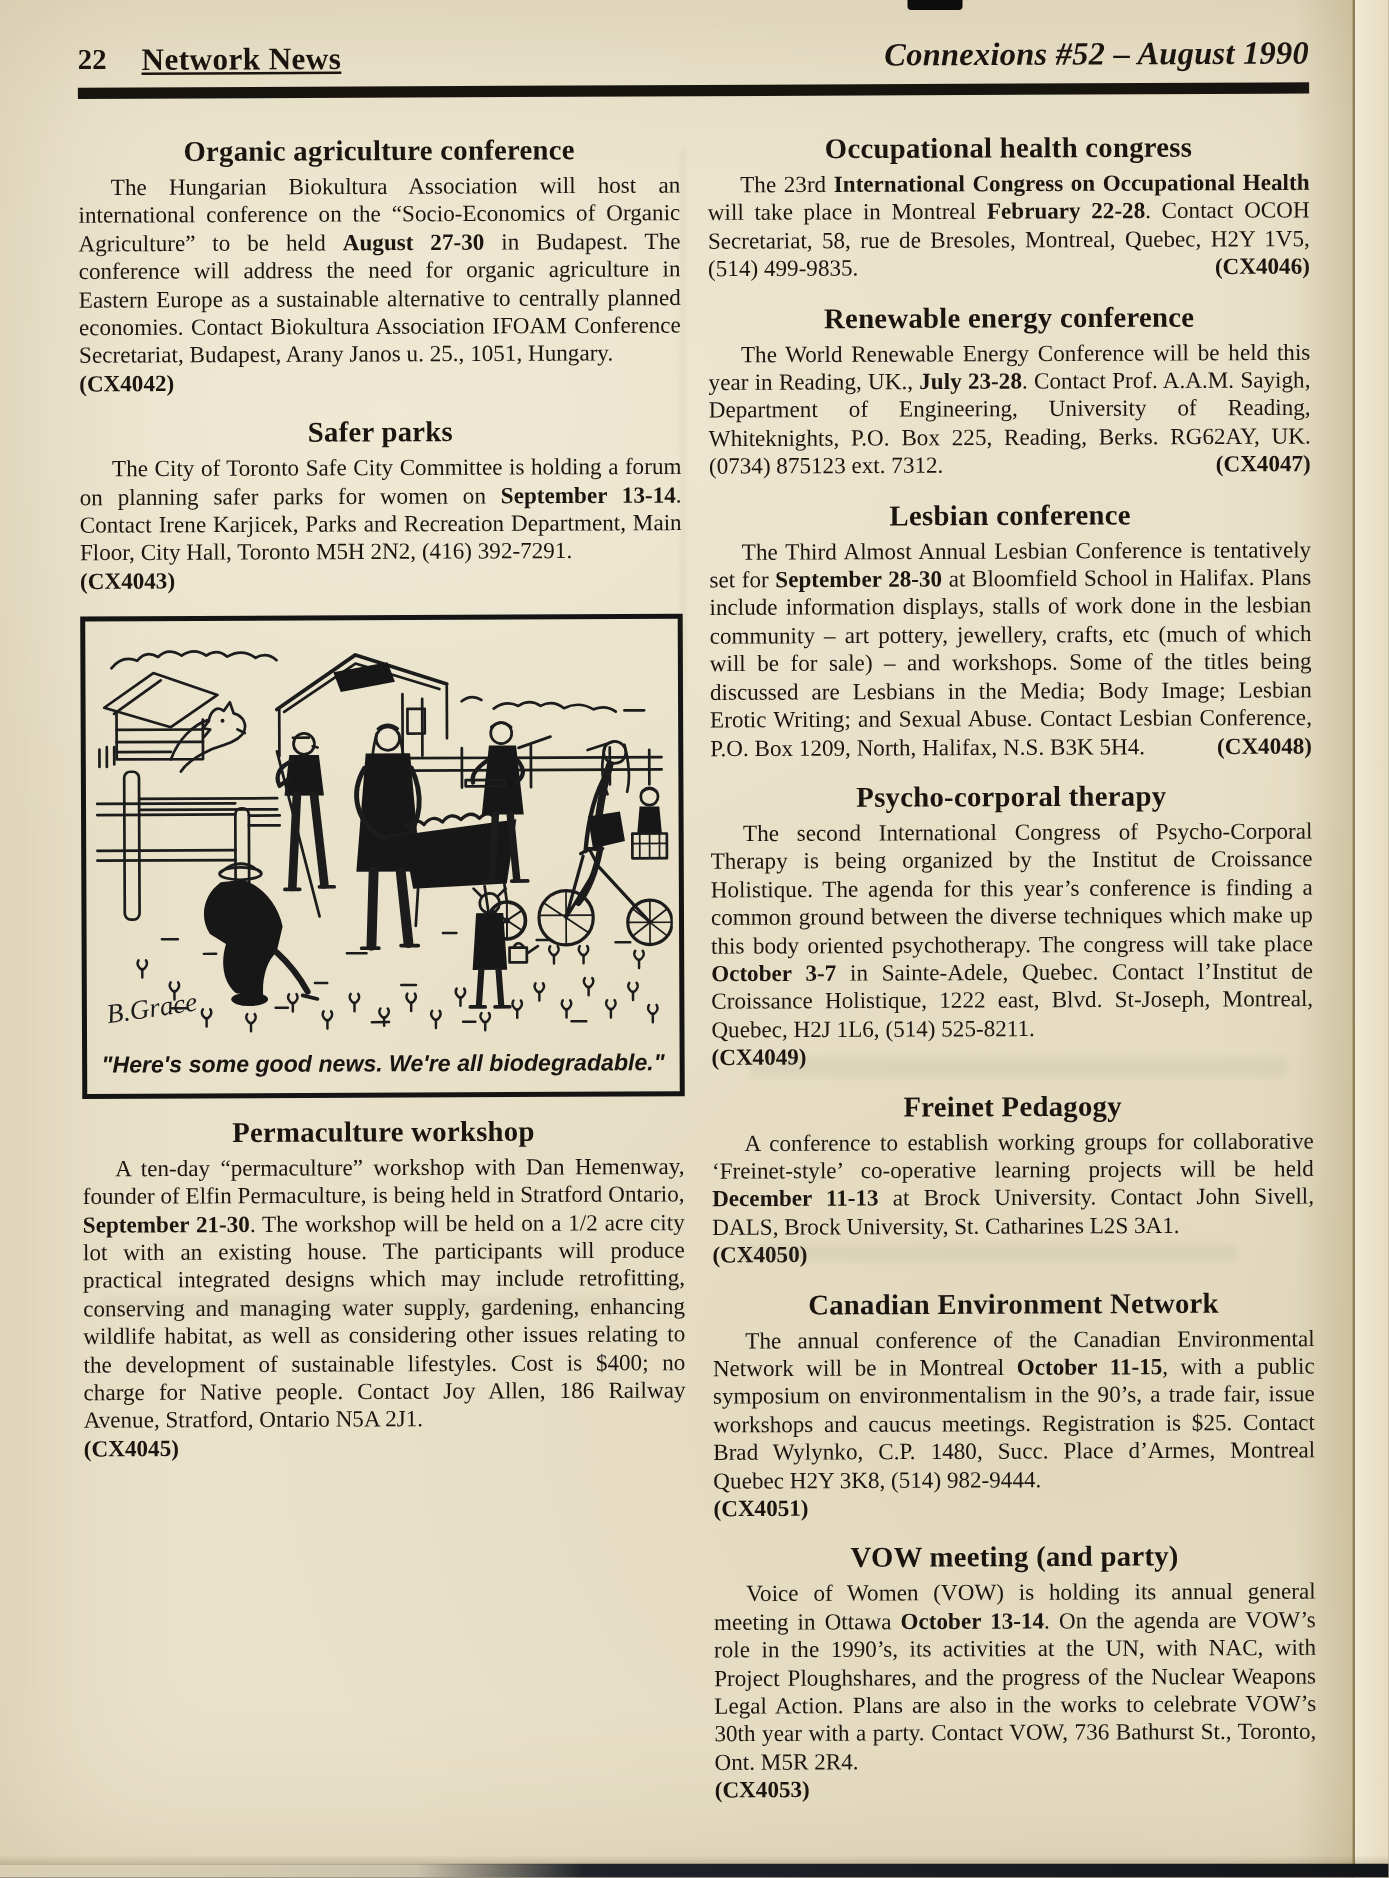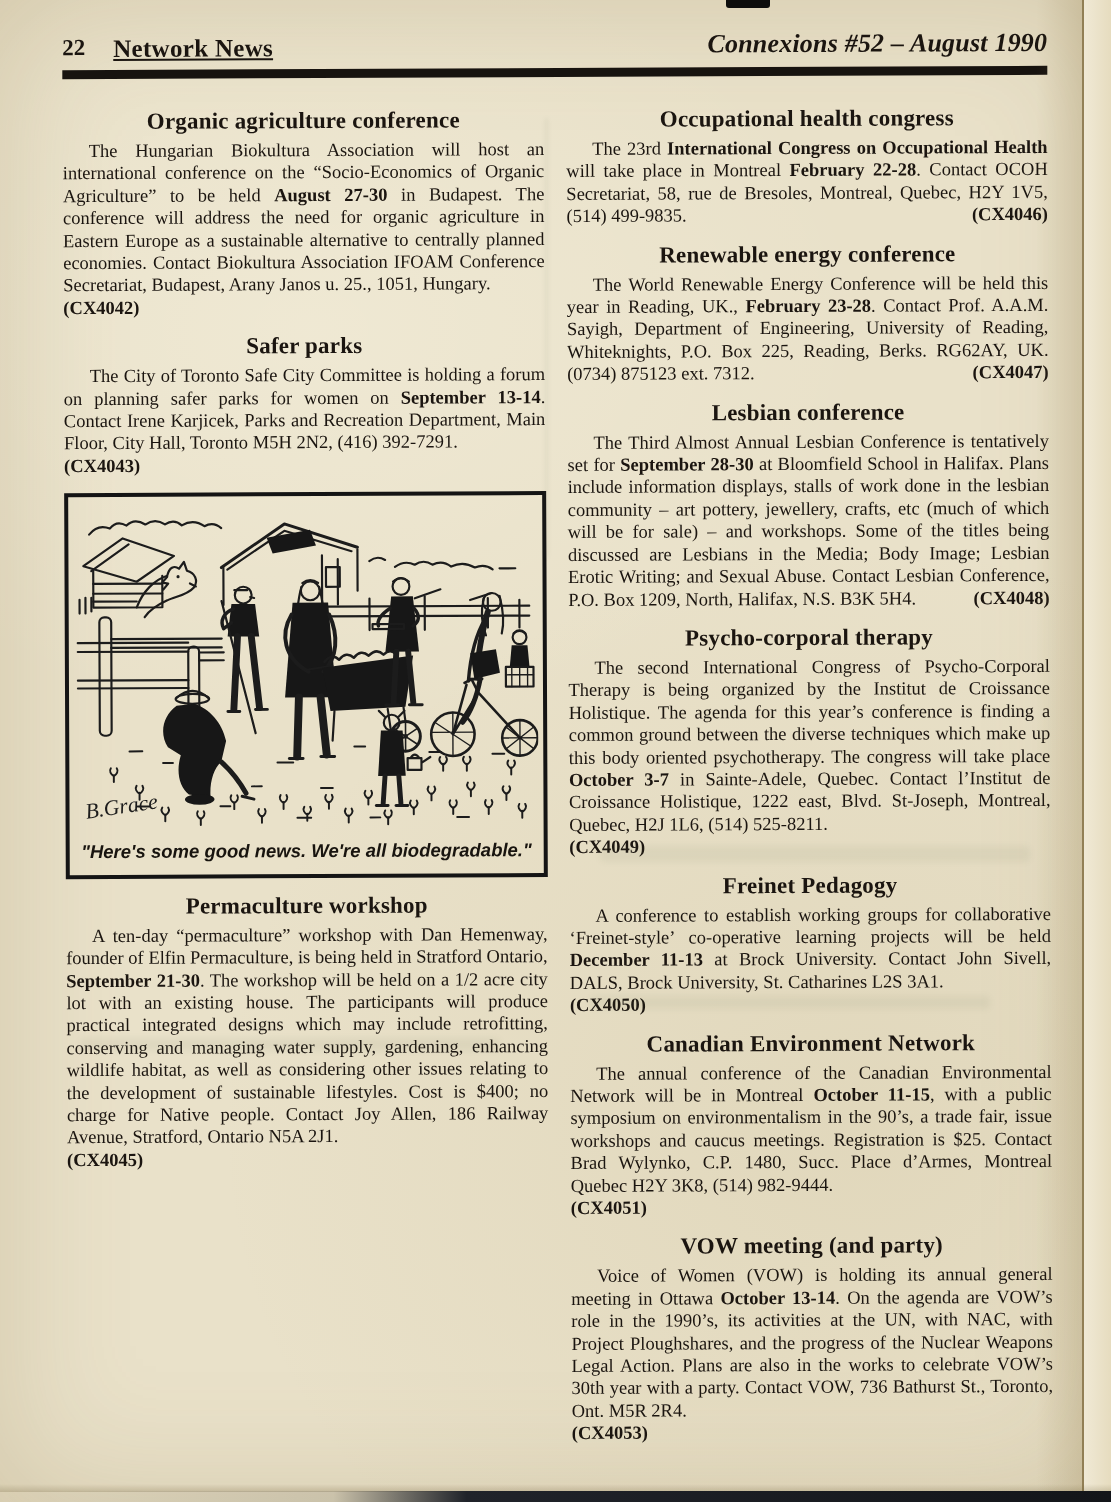--- a/index.html
+++ b/index.html
@@ -220,21 +220,21 @@
             <div class="code-line">(CX4045)</div>
           </section>
         </div>
       <div class="col">
           <section class="article">
             <h2 class="article-title">Occupational health congress</h2>
             <p class="article-body"><span>The 23rd </span><span class="b">International Congress on Occupational Health</span><span> will take place in Montreal </span><span class="b">February 22-28</span><span>. Contact OCOH Secretariat, 58, rue de Bresoles, Montreal, Quebec, H2Y 1V5, (514) 499-9835.</span><span class="code-inline">(CX4046)</span></p>
           </section>
           <section class="article">
             <h2 class="article-title">Renewable energy conference</h2>
-            <p class="article-body"><span>The World Renewable Energy Conference will be held this year in Reading, UK., </span><span class="b">February 23-28</span><span>. Contact Prof. A.A.M. Sayigh, Department of Engineering, University of Reading, Whiteknights, P.O. Box 225, Reading, Berks. RG62AY, UK. (0734) 875123 ext. 7312.</span><span class="code-inline">(CX4047)</span></p>
+            <p class="article-body"><span>The World Renewable Energy Conference will be held this year in Reading, UK., </span><span class="b">July 23-28</span><span>. Contact Prof. A.A.M. Sayigh, Department of Engineering, University of Reading, Whiteknights, P.O. Box 225, Reading, Berks. RG62AY, UK. (0734) 875123 ext. 7312.</span><span class="code-inline">(CX4047)</span></p>
           </section>
           <section class="article">
             <h2 class="article-title">Lesbian conference</h2>
             <p class="article-body"><span>The Third Almost Annual Lesbian Conference is tentatively set for </span><span class="b">September 28-30</span><span> at Bloomfield School in Halifax. Plans include information displays, stalls of work done in the lesbian community – art pottery, jewellery, crafts, etc (much of which will be for sale) – and workshops. Some of the titles being discussed are Lesbians in the Media; Body Image; Lesbian Erotic Writing; and Sexual Abuse. Contact Lesbian Conference, P.O. Box 1209, North, Halifax, N.S. B3K 5H4.</span><span class="code-inline">(CX4048)</span></p>
           </section>
           <section class="article">
             <h2 class="article-title">Psycho-corporal therapy</h2>
             <p class="article-body"><span>The second International Congress of Psycho-Corporal Therapy is being organized by the Institut de Croissance Holistique. The agenda for this year’s conference is finding a common ground between the diverse techniques which make up this body oriented psychotherapy. The congress will take place </span><span class="b">October 3-7</span><span> in Sainte-Adele, Quebec. Contact l’Institut de Croissance Holistique, 1222 east, Blvd. St-Joseph, Montreal, Quebec, H2J 1L6, (514) 525-8211.</span></p>
             <div class="code-line">(CX4049)</div>
           </section>

